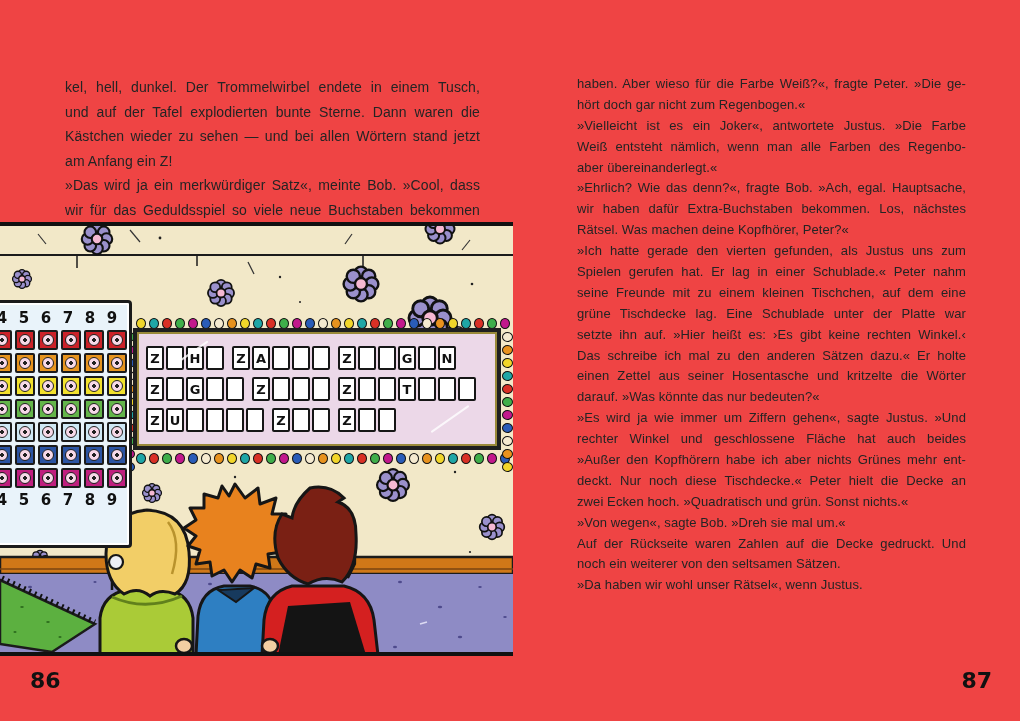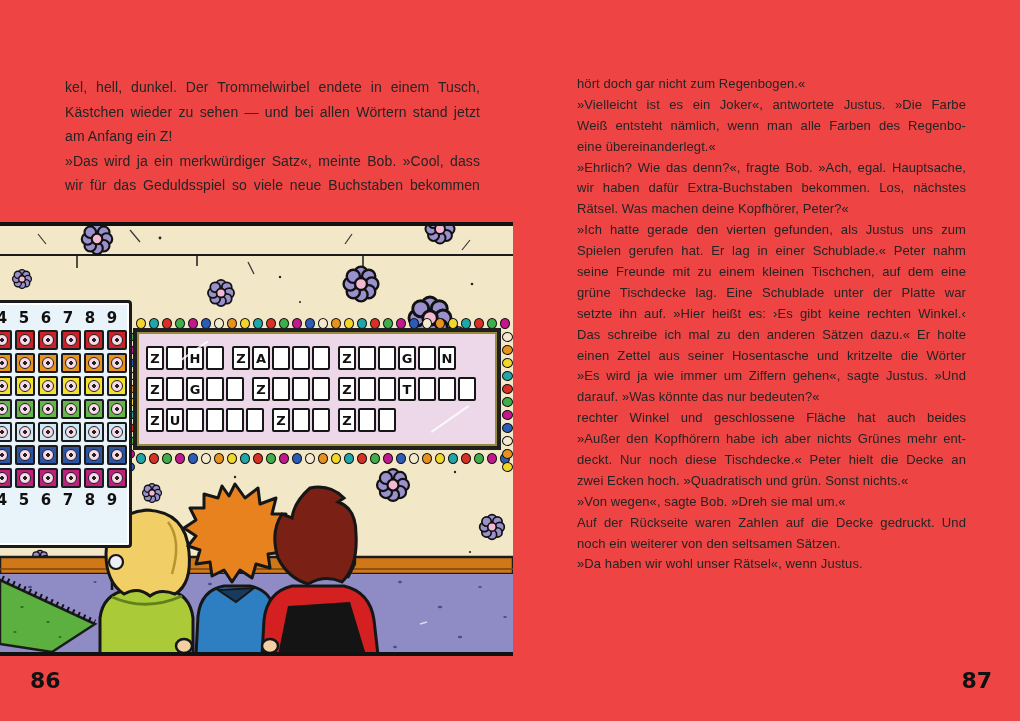--- a/index.html
+++ b/index.html
@@ -64,43 +64,45 @@
   .light{width:8px;height:9px;border:1.4px solid #111;border-radius:50%;display:inline-block;}
   .lights.v .light{width:9px;height:8px;}
 </style>
 </head>
 <body>
 
 <div class="screen">
 
   <div class="textcol" id="left-lines">
       <div class="tline just">kel, hell, dunkel. Der Trommelwirbel endete in einem Tusch,</div>
+      <div class="tline just">und auf der Tafel explodierten bunte Sterne. Dann waren die</div>
       <div class="tline just">Kästchen wieder zu sehen — und bei allen Wörtern stand jetzt</div>
       <div class="tline">am Anfang ein Z!</div>
       <div class="tline just">»Das wird ja ein merkwürdiger Satz«, meinte Bob. »Cool, dass</div>
       <div class="tline just">wir für das Geduldsspiel so viele neue Buchstaben bekommen</div>
     </div>
 
   <div class="textcol" id="right-lines">
+      <div class="tline just">haben. Aber wieso für die Farbe Weiß?«, fragte Peter. »Die ge-</div>
       <div class="tline">hört doch gar nicht zum Regenbogen.«</div>
       <div class="tline just">»Vielleicht ist es ein Joker«, antwortete Justus. »Die Farbe</div>
       <div class="tline just">Weiß entsteht nämlich, wenn man alle Farben des Regenbo-</div>
-      <div class="tline">eine übereinanderlegt.«</div>
+      <div class="tline">aber übereinanderlegt.«</div>
       <div class="tline just">»Ehrlich? Wie das denn?«, fragte Bob. »Ach, egal. Hauptsache,</div>
       <div class="tline just">wir haben dafür Extra-Buchstaben bekommen. Los, nächstes</div>
       <div class="tline">Rätsel. Was machen deine Kopfhörer, Peter?«</div>
       <div class="tline just">»Ich hatte gerade den vierten gefunden, als Justus uns zum</div>
       <div class="tline just">Spielen gerufen hat. Er lag in einer Schublade.« Peter nahm</div>
       <div class="tline just">seine Freunde mit zu einem kleinen Tischchen, auf dem eine</div>
       <div class="tline just">grüne Tischdecke lag. Eine Schublade unter der Platte war</div>
       <div class="tline just">setzte ihn auf. »Hier heißt es: ›Es gibt keine rechten Winkel.‹</div>
       <div class="tline just">Das schreibe ich mal zu den anderen Sätzen dazu.« Er holte</div>
       <div class="tline just">einen Zettel aus seiner Hosentasche und kritzelte die Wörter</div>
+      <div class="tline">darauf. »Was könnte das nur bedeuten?«</div>
       <div class="tline just">»Es wird ja wie immer um Ziffern gehen«, sagte Justus. »Und</div>
-      <div class="tline">darauf. »Was könnte das nur bedeuten?«</div>
       <div class="tline just">rechter Winkel und geschlossene Fläche hat auch beides</div>
       <div class="tline just">»Außer den Kopfhörern habe ich aber nichts Grünes mehr ent-</div>
       <div class="tline just">deckt. Nur noch diese Tischdecke.« Peter hielt die Decke an</div>
       <div class="tline">zwei Ecken hoch. »Quadratisch und grün. Sonst nichts.«</div>
       <div class="tline">»Von wegen«, sagte Bob. »Dreh sie mal um.«</div>
       <div class="tline just">Auf der Rückseite waren Zahlen auf die Decke gedruckt. Und</div>
       <div class="tline">noch ein weiterer von den seltsamen Sätzen.</div>
       <div class="tline">»Da haben wir wohl unser Rätsel«, wenn Justus.</div>
     </div>
 

